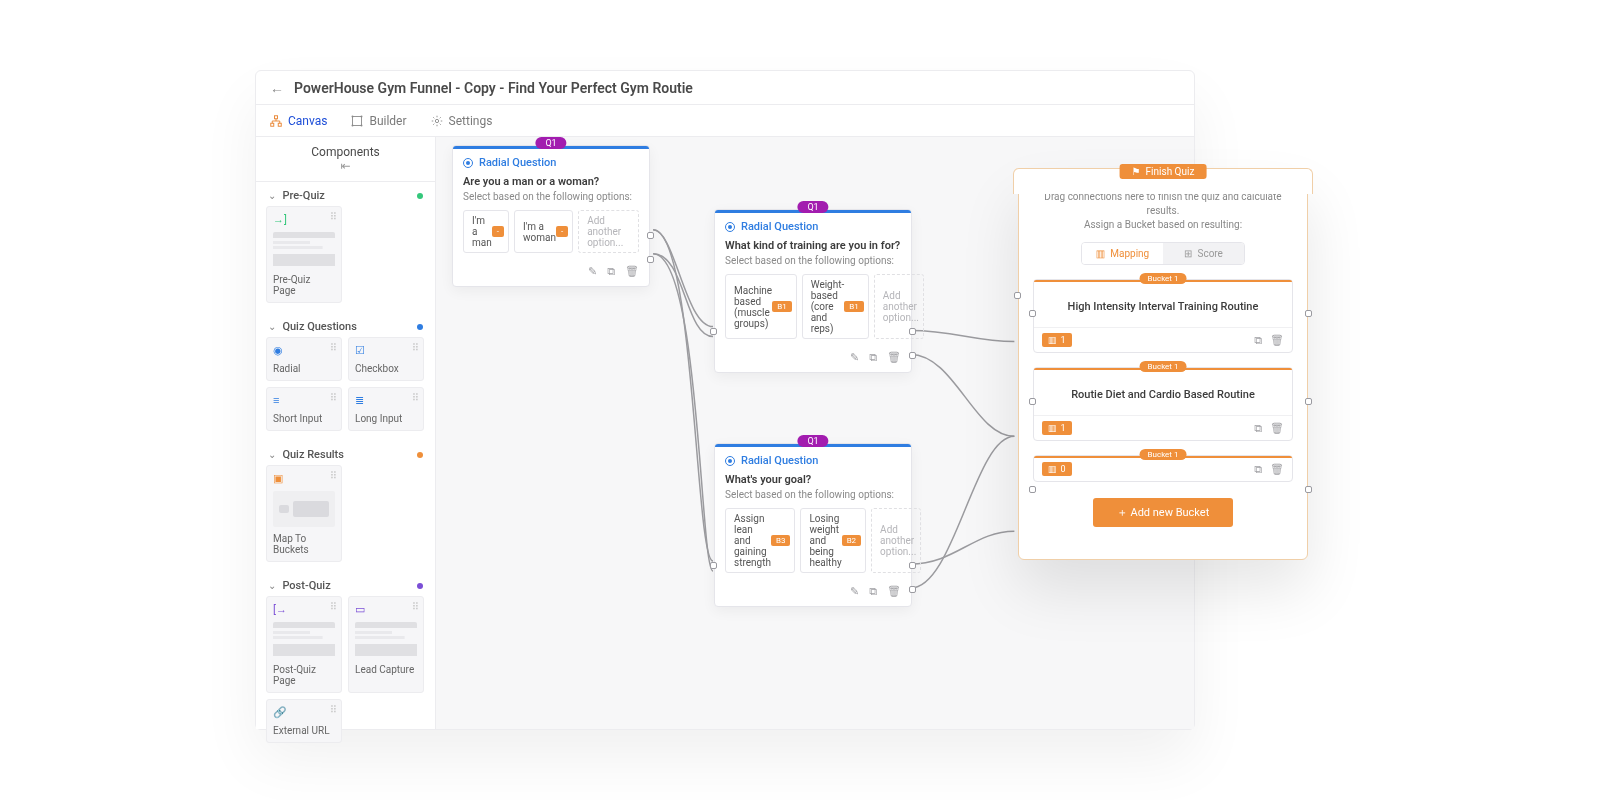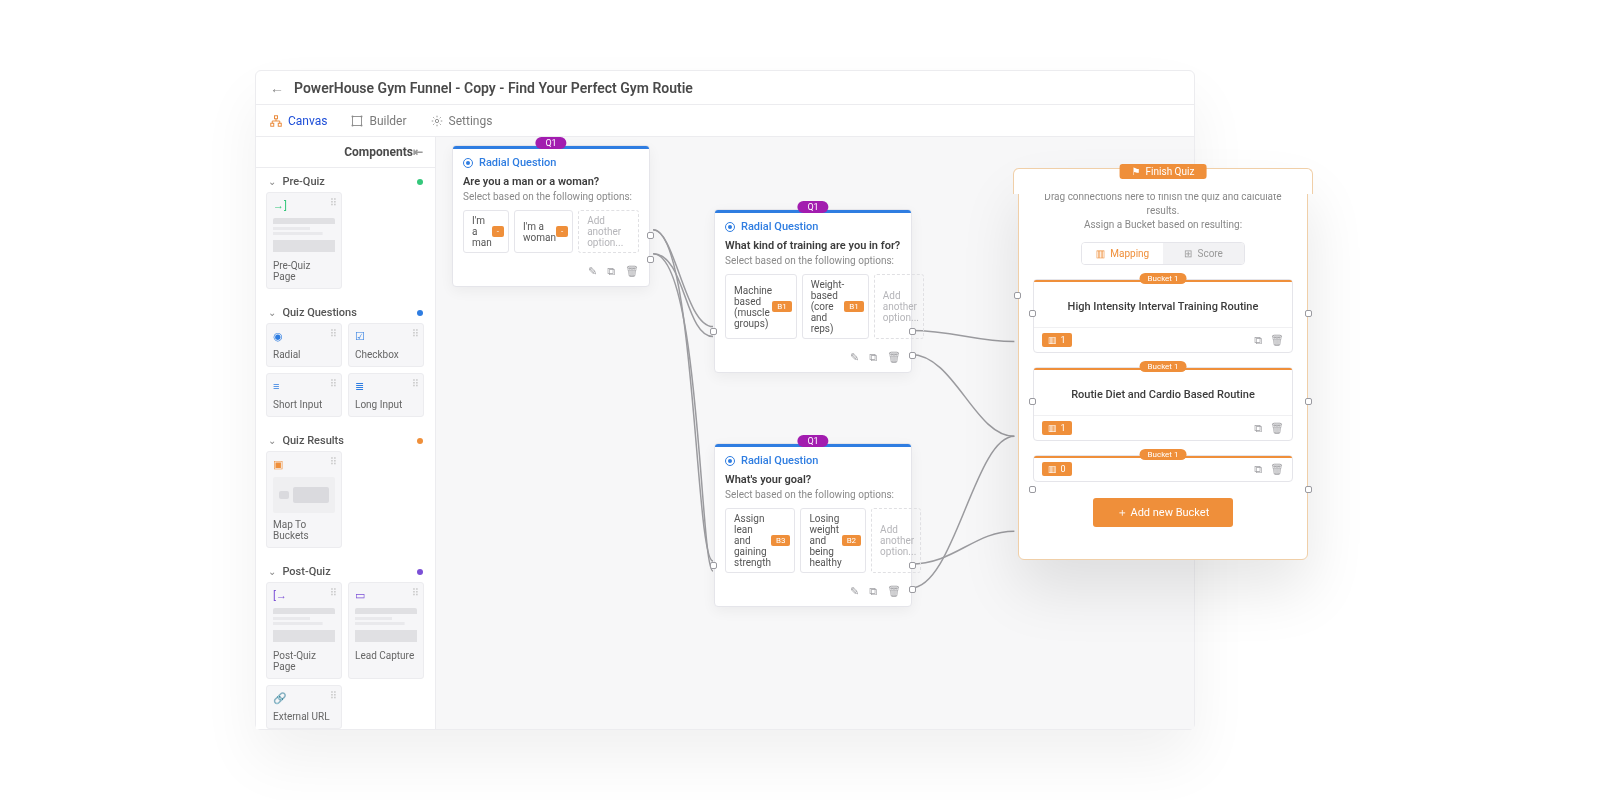--- a/index.html
+++ b/index.html
@@ -7,21 +7,21 @@
   .stage { position:absolute; left:255px; top:70px; width:940px; height:660px; background:#fff; border:1px solid #ececef; border-radius:6px; box-shadow:0 30px 60px rgba(0,0,0,0.06); }
   .topbar { height:34px; display:flex; align-items:center; padding:0 14px; border-bottom:1px solid #ececef; gap:10px; }
   .back { color:#8a8a8a; font-size:14px; cursor:pointer; }
   .title { font-size:14px; font-weight:600; color:#4a4a4a; }
   .tabs { height:32px; display:flex; align-items:center; gap:24px; padding:0 14px; border-bottom:1px solid #ececef; font-size:12px; color:#7a7a7a; }
   .tab { display:flex; align-items:center; gap:6px; cursor:pointer; }
   .tab.active { color:#1d4ed8; }
   .tab .ic { width:12px; height:12px; }
   .workspace { position:absolute; top:66px; bottom:0; left:0; right:0; background:#f7f7f8; }
   .sidebar { position:absolute; left:0; top:0; bottom:0; width:180px; background:#fff; border-right:1px solid #ececef; }
-  .side-head { display:flex; align-items:center; justify-content:flex-end; padding:8px 12px; border-bottom:1px solid #ececef; font-size:12px; font-weight:700; color:#4a4a4a; }
+  .side-head { display:flex; align-items:center; justify-content:center; padding:8px 12px; border-bottom:1px solid #ececef; font-size:12px; font-weight:400; color:#4a4a4a;flex-direction:column; }
   .collapse { color:#9a9a9a; font-size:12px; cursor:pointer; }
   .section-hd { display:flex; align-items:center; gap:6px; padding:7px 12px 4px; font-size:11px; color:#555; font-weight:500; }
   .section-hd .chev { font-size:10px; color:#888; }
   .dot { width:6px; height:6px; border-radius:50%; margin-left:auto; }
   .dot.g{background:#34c77b;} .dot.b{background:#2f7de1;} .dot.o{background:#ef8f3a;} .dot.p{background:#7b4fd6;}
   .tiles { display:flex; flex-wrap:wrap; gap:6px; padding:0 10px 10px; }
   .tile { width:76px; background:#f6f6f8; border:1px solid #ececef; border-radius:3px; padding:6px; position:relative; font-size:10px; color:#666; cursor:grab; }
   .tile.small{height:44px;}
   .tile .grip { position:absolute; top:4px; right:4px; color:#c7c7c7; font-size:10px; }
   .tile .tic { color:#2f7de1; font-size:11px; }

